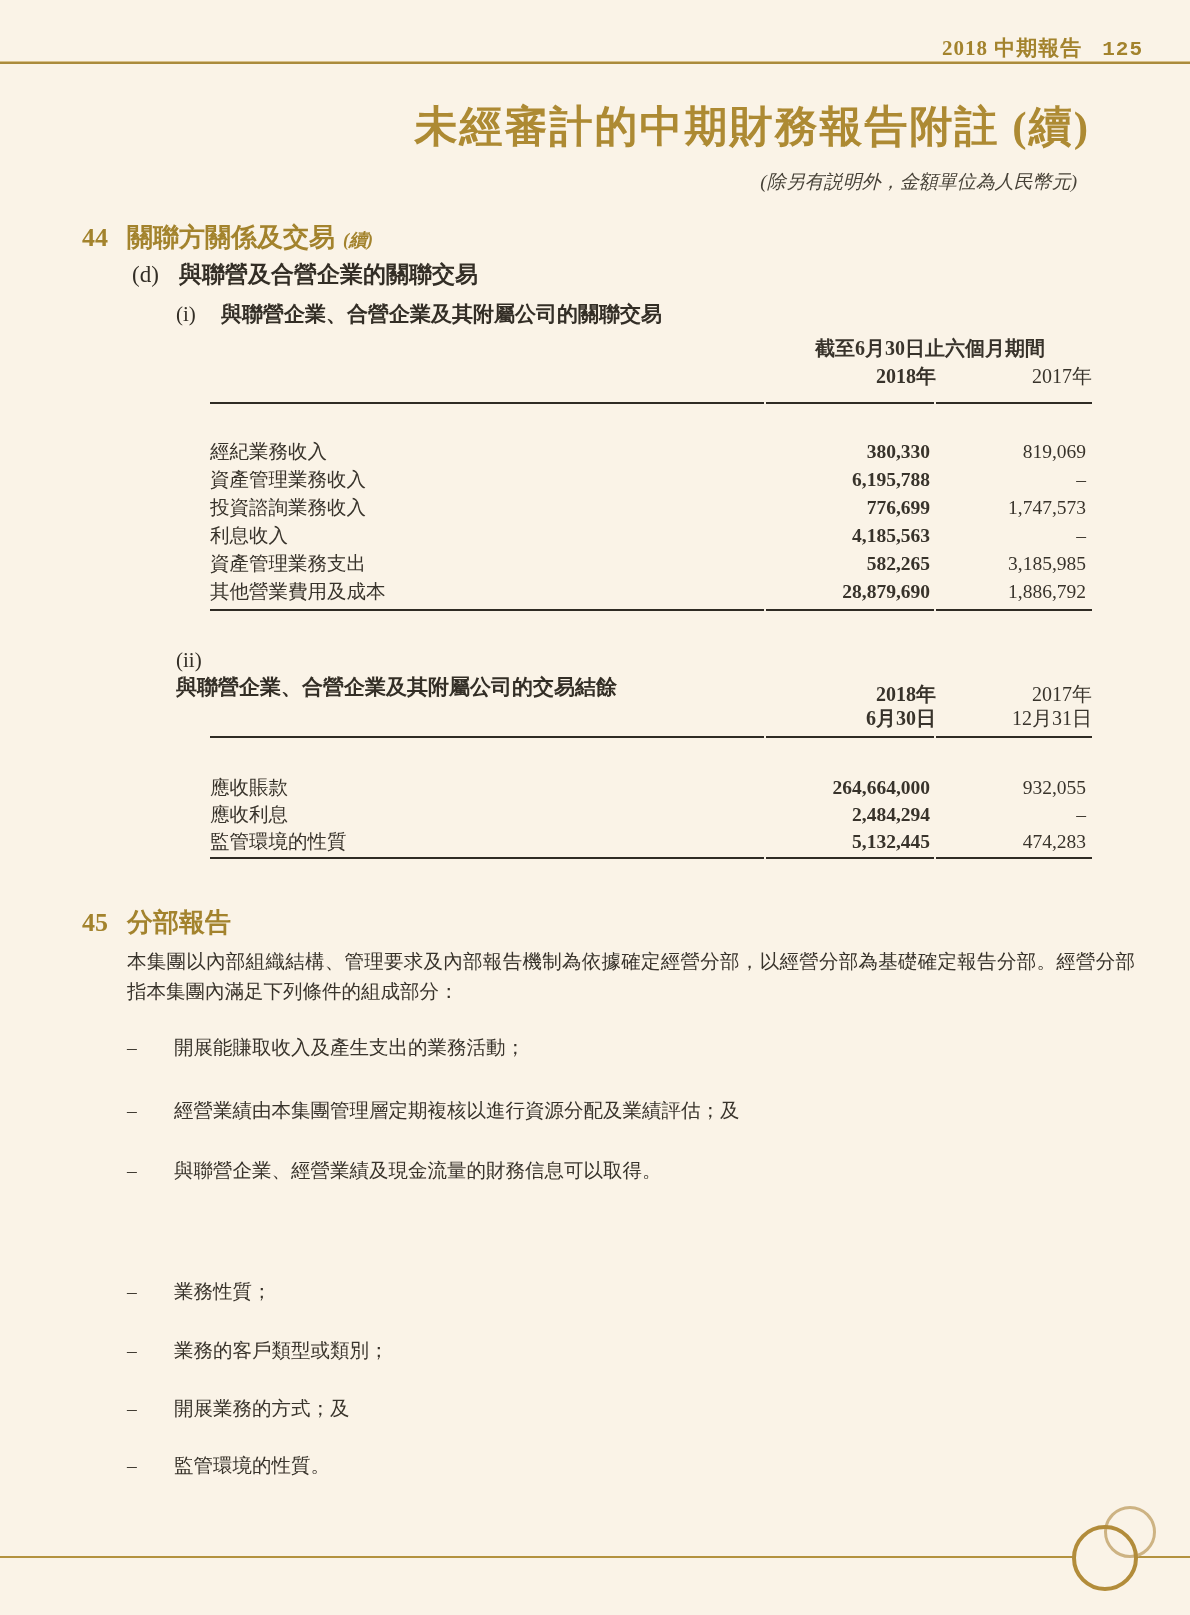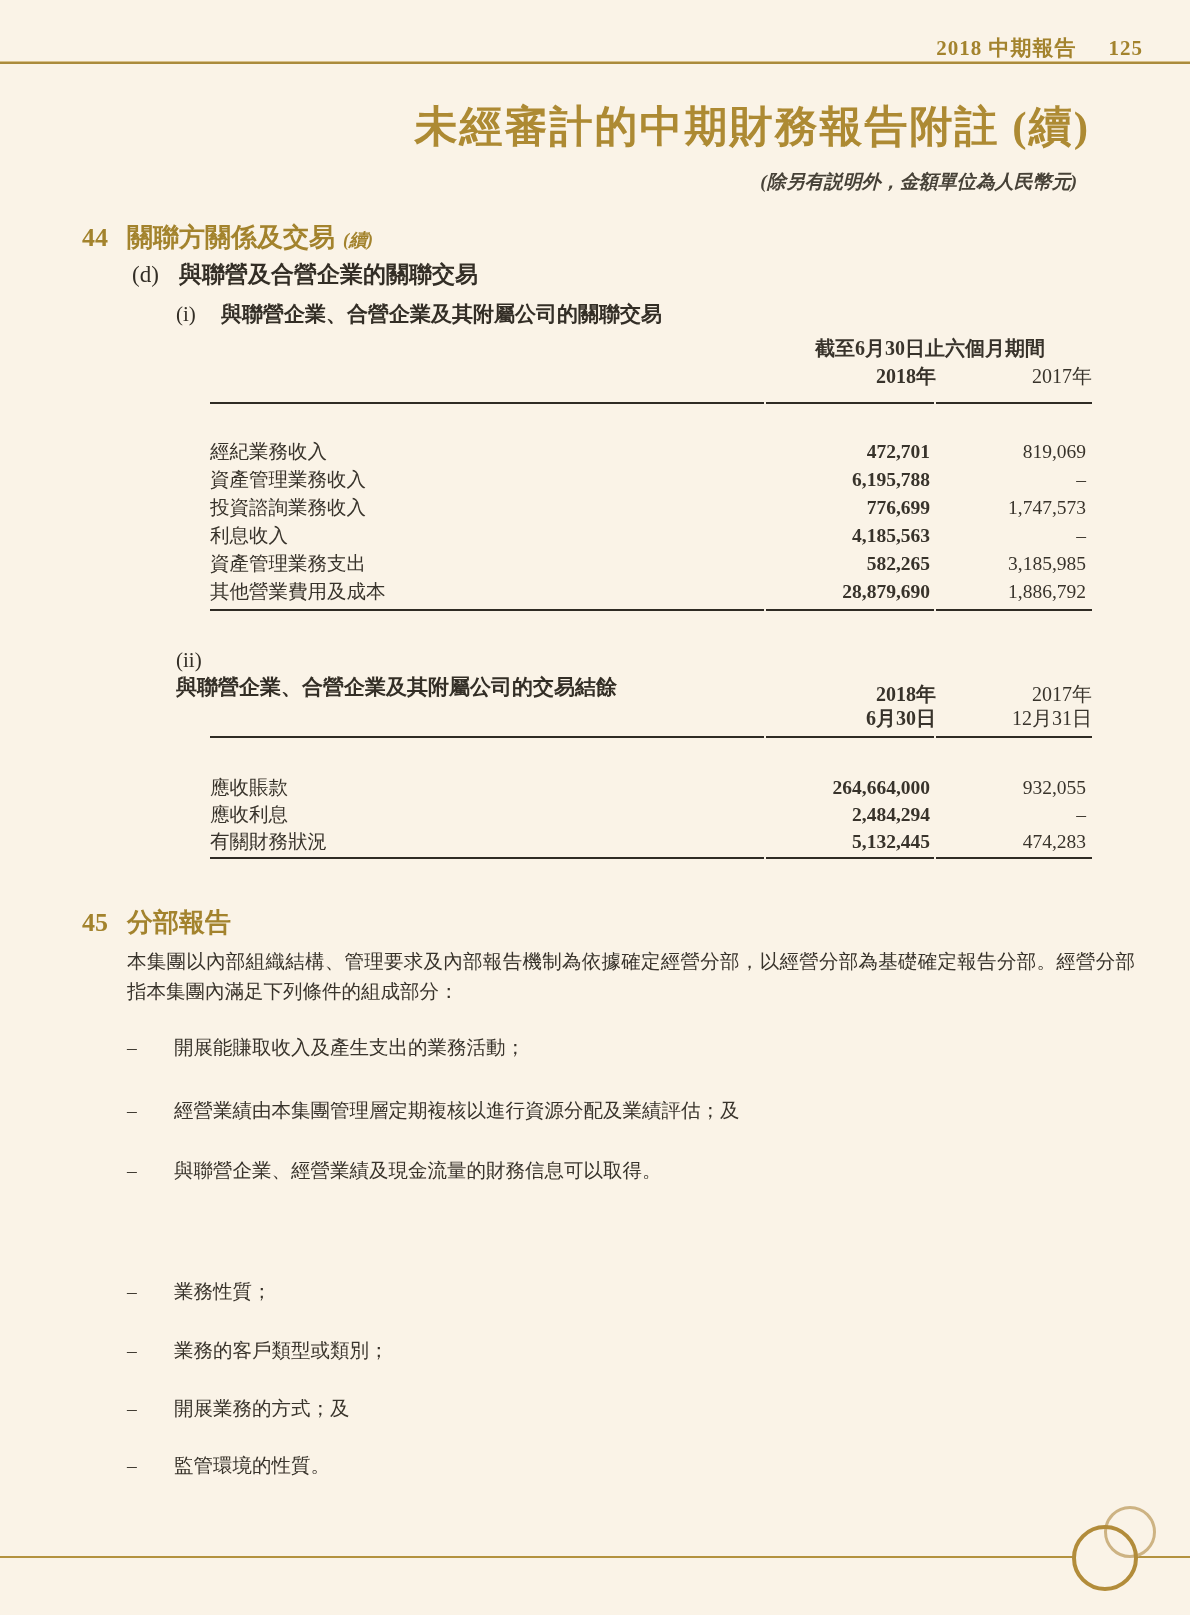--- a/index.html
+++ b/index.html
@@ -7,26 +7,26 @@
   .page{
     position:relative; width:1190px; height:1615px; overflow:hidden;
     background:#faf3e7;
     font-family:"Liberation Serif","DejaVu Serif",serif;
     color:#38332b;
   }
   .abs{position:absolute;}
 
   
   .header-meta{top:34px; right:47px; font-size:21px; font-weight:bold; color:#a3832d; letter-spacing:1px;}
-  .header-meta .pageno{margin-left:32px;}
+  .header-meta .pageno{margin-left:20px;font-family:Liberation Mono, monospace;}
   .top-rule{top:61px; left:0; width:1190px; height:2px; background:#aa8b3c; border-top:1px solid #d8c089;}
 
   
   .doc-title{top:98px; right:100px; font-size:43px; font-weight:bold; color:#ad8a33; letter-spacing:2px; white-space:nowrap;}
-  .doc-subtitle{top:169px; right:113px; font-size:19px; font-style:italic; color:#474238; white-space:nowrap;font-weight:bold;}
+  .doc-subtitle{top:169px; right:113px; font-size:19px; font-style:italic; color:#474238; white-space:nowrap;}
 
   
   .sec-head{display:flex; align-items:baseline; color:#a3832d; font-weight:bold; font-size:26px; white-space:nowrap;}
   .sec-head .sec-no{width:45px;}
   .sec-head .sec-cont{font-size:18px; font-style:italic; font-weight:bold; margin-left:8px;}
   .sec44{top:220px; left:82px;}
   .sec45{top:905px; left:82px;}
 
   .sub-head{display:flex; align-items:baseline; font-weight:bold; white-space:nowrap; color:#332e26;}
   .sub-d{top:259px; left:132px; font-size:23px;}
@@ -114,21 +114,21 @@
       <span class="t-c2">2017年</span>
     </div>
     <div class="t-rule">
         <span class="seg1"></span>
         <span class="seg2"></span>
         <span class="seg3"></span>
       </div>
     <div class="t-rows">
       <div class="t-row">
         <span class="t-label">經紀業務收入</span>
-        <span class="t-c1">472,701</span>
+        <span class="t-c1">380,330</span>
         <span class="t-c2">819,069</span>
       </div>
       <div class="t-row">
         <span class="t-label">資產管理業務收入</span>
         <span class="t-c1">6,195,788</span>
         <span class="t-c2">–</span>
       </div>
       <div class="t-row">
         <span class="t-label">投資諮詢業務收入</span>
         <span class="t-c1">776,699</span>
@@ -183,21 +183,21 @@
         <span class="t-label">應收賬款</span>
         <span class="t-c1">264,664,000</span>
         <span class="t-c2">932,055</span>
       </div>
       <div class="t-row">
         <span class="t-label">應收利息</span>
         <span class="t-c1">2,484,294</span>
         <span class="t-c2">–</span>
       </div>
       <div class="t-row">
-        <span class="t-label">有關財務狀況</span>
+        <span class="t-label">監管環境的性質</span>
         <span class="t-c1">5,132,445</span>
         <span class="t-c2">474,283</span>
       </div>
     </div>
     <div class="t-rule t2-bottomrule">
         <span class="seg1"></span>
         <span class="seg2"></span>
         <span class="seg3"></span>
       </div>
   </div>

